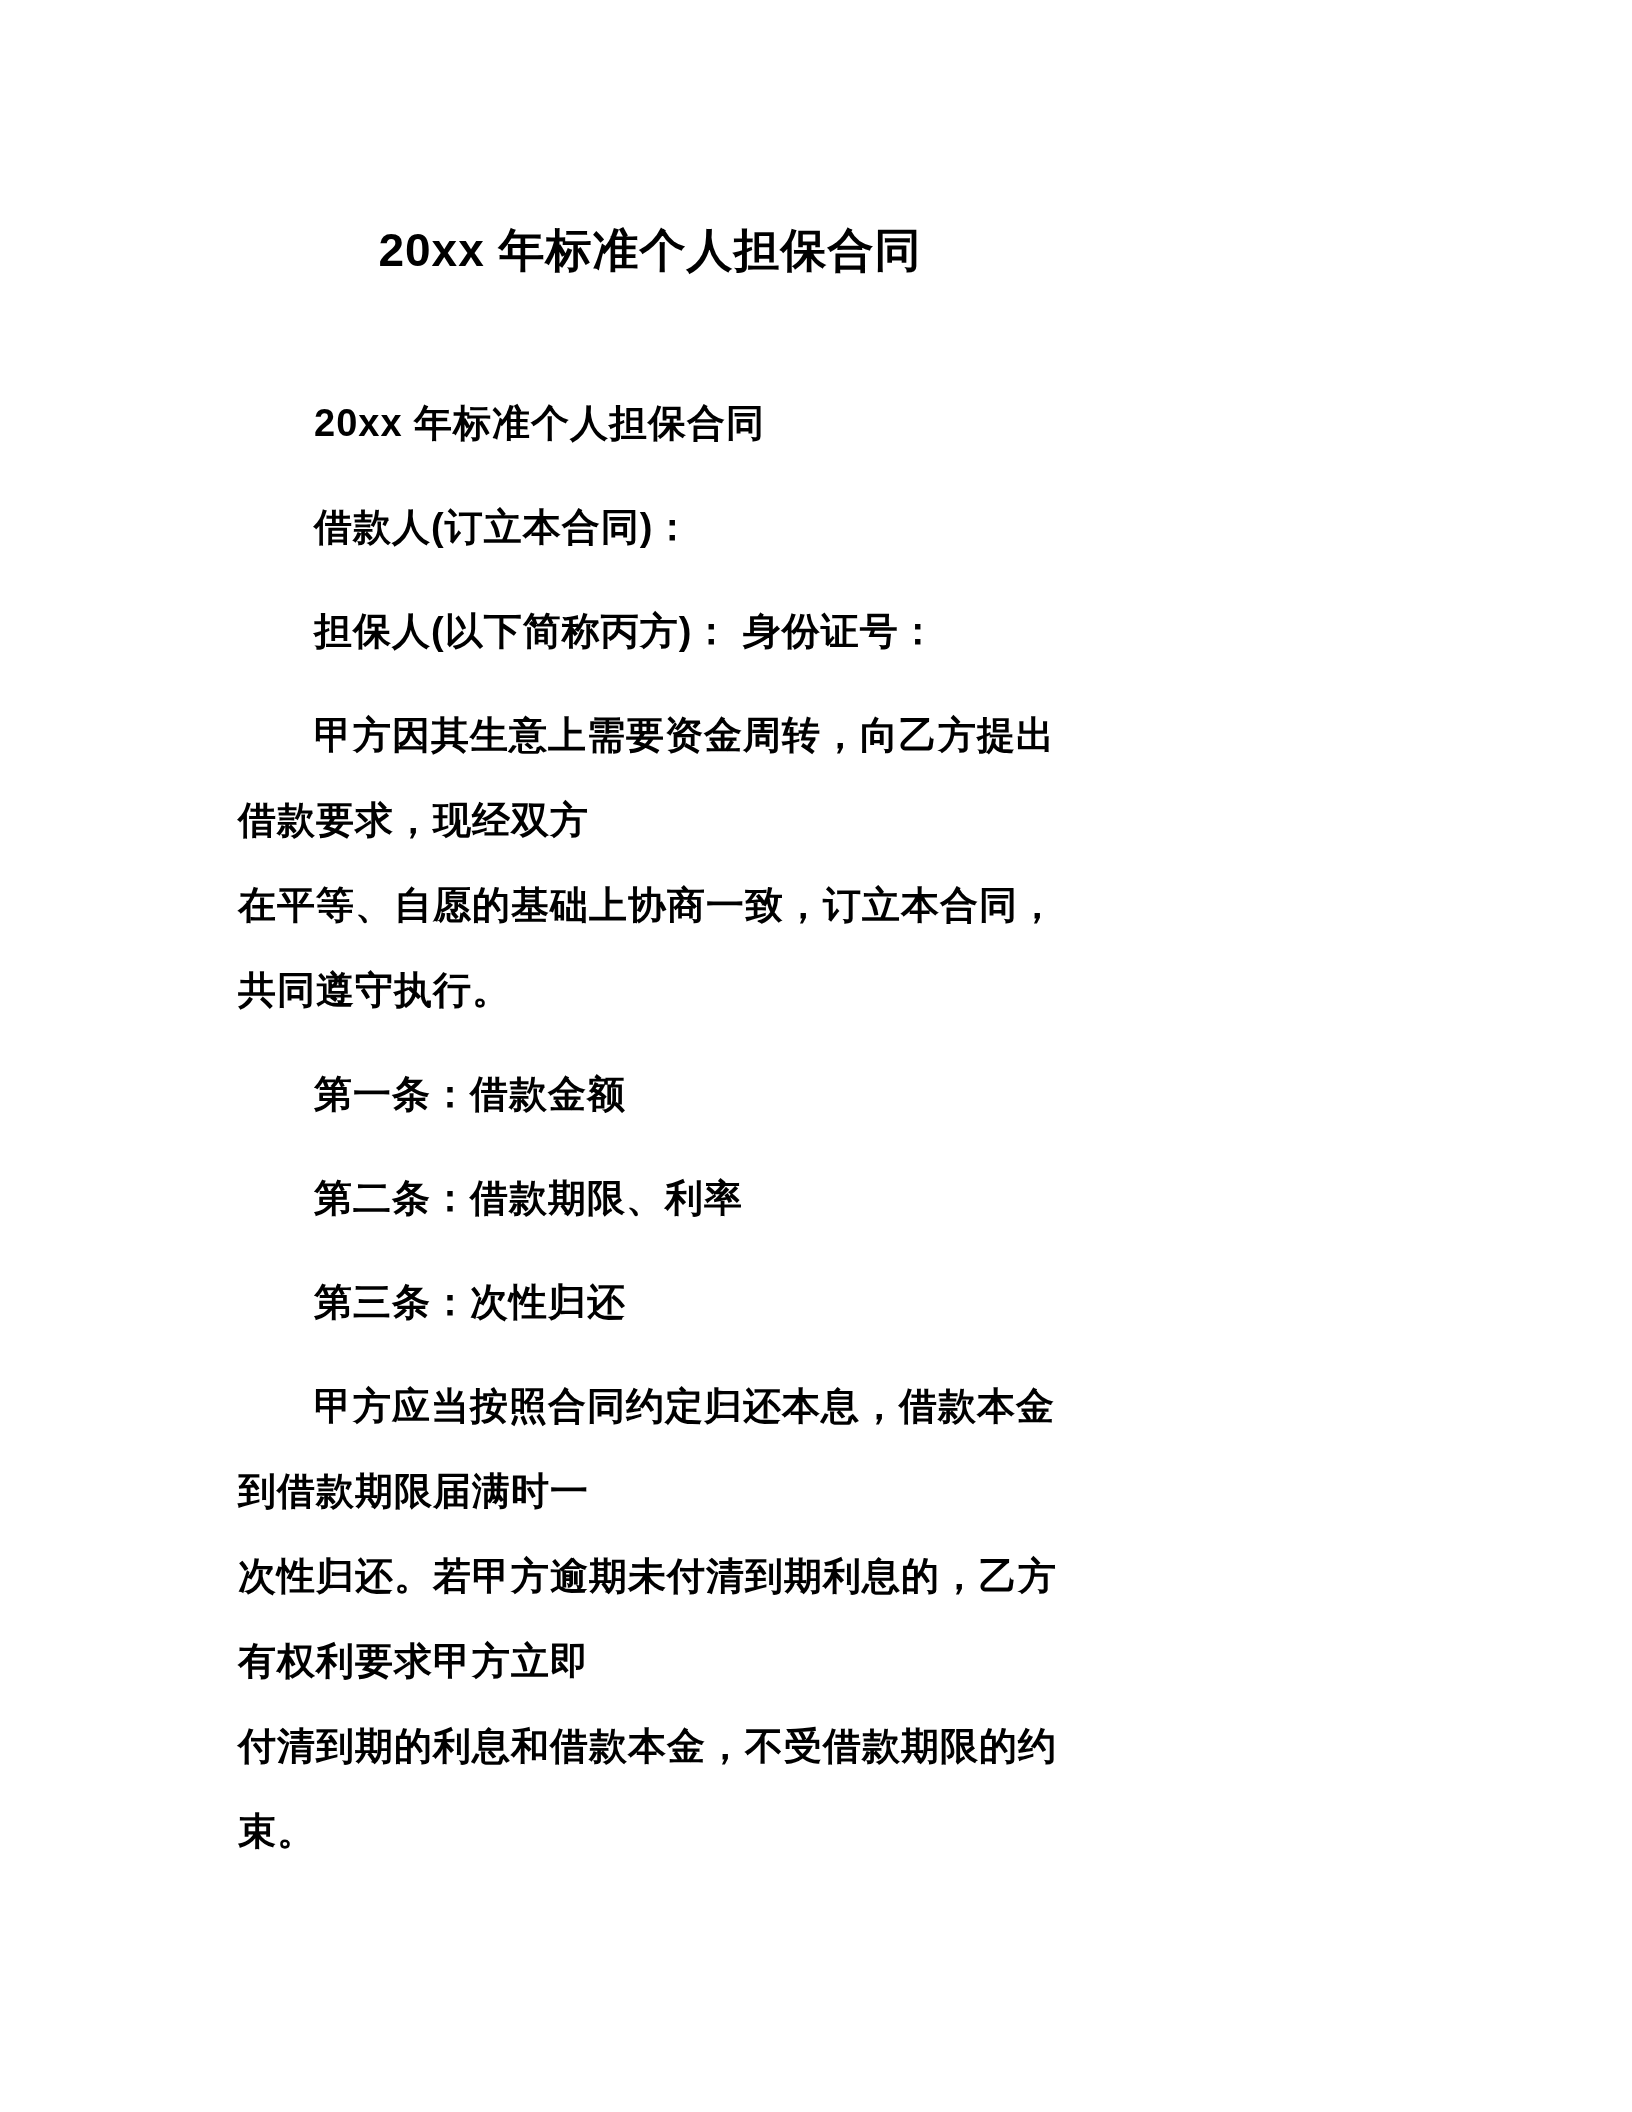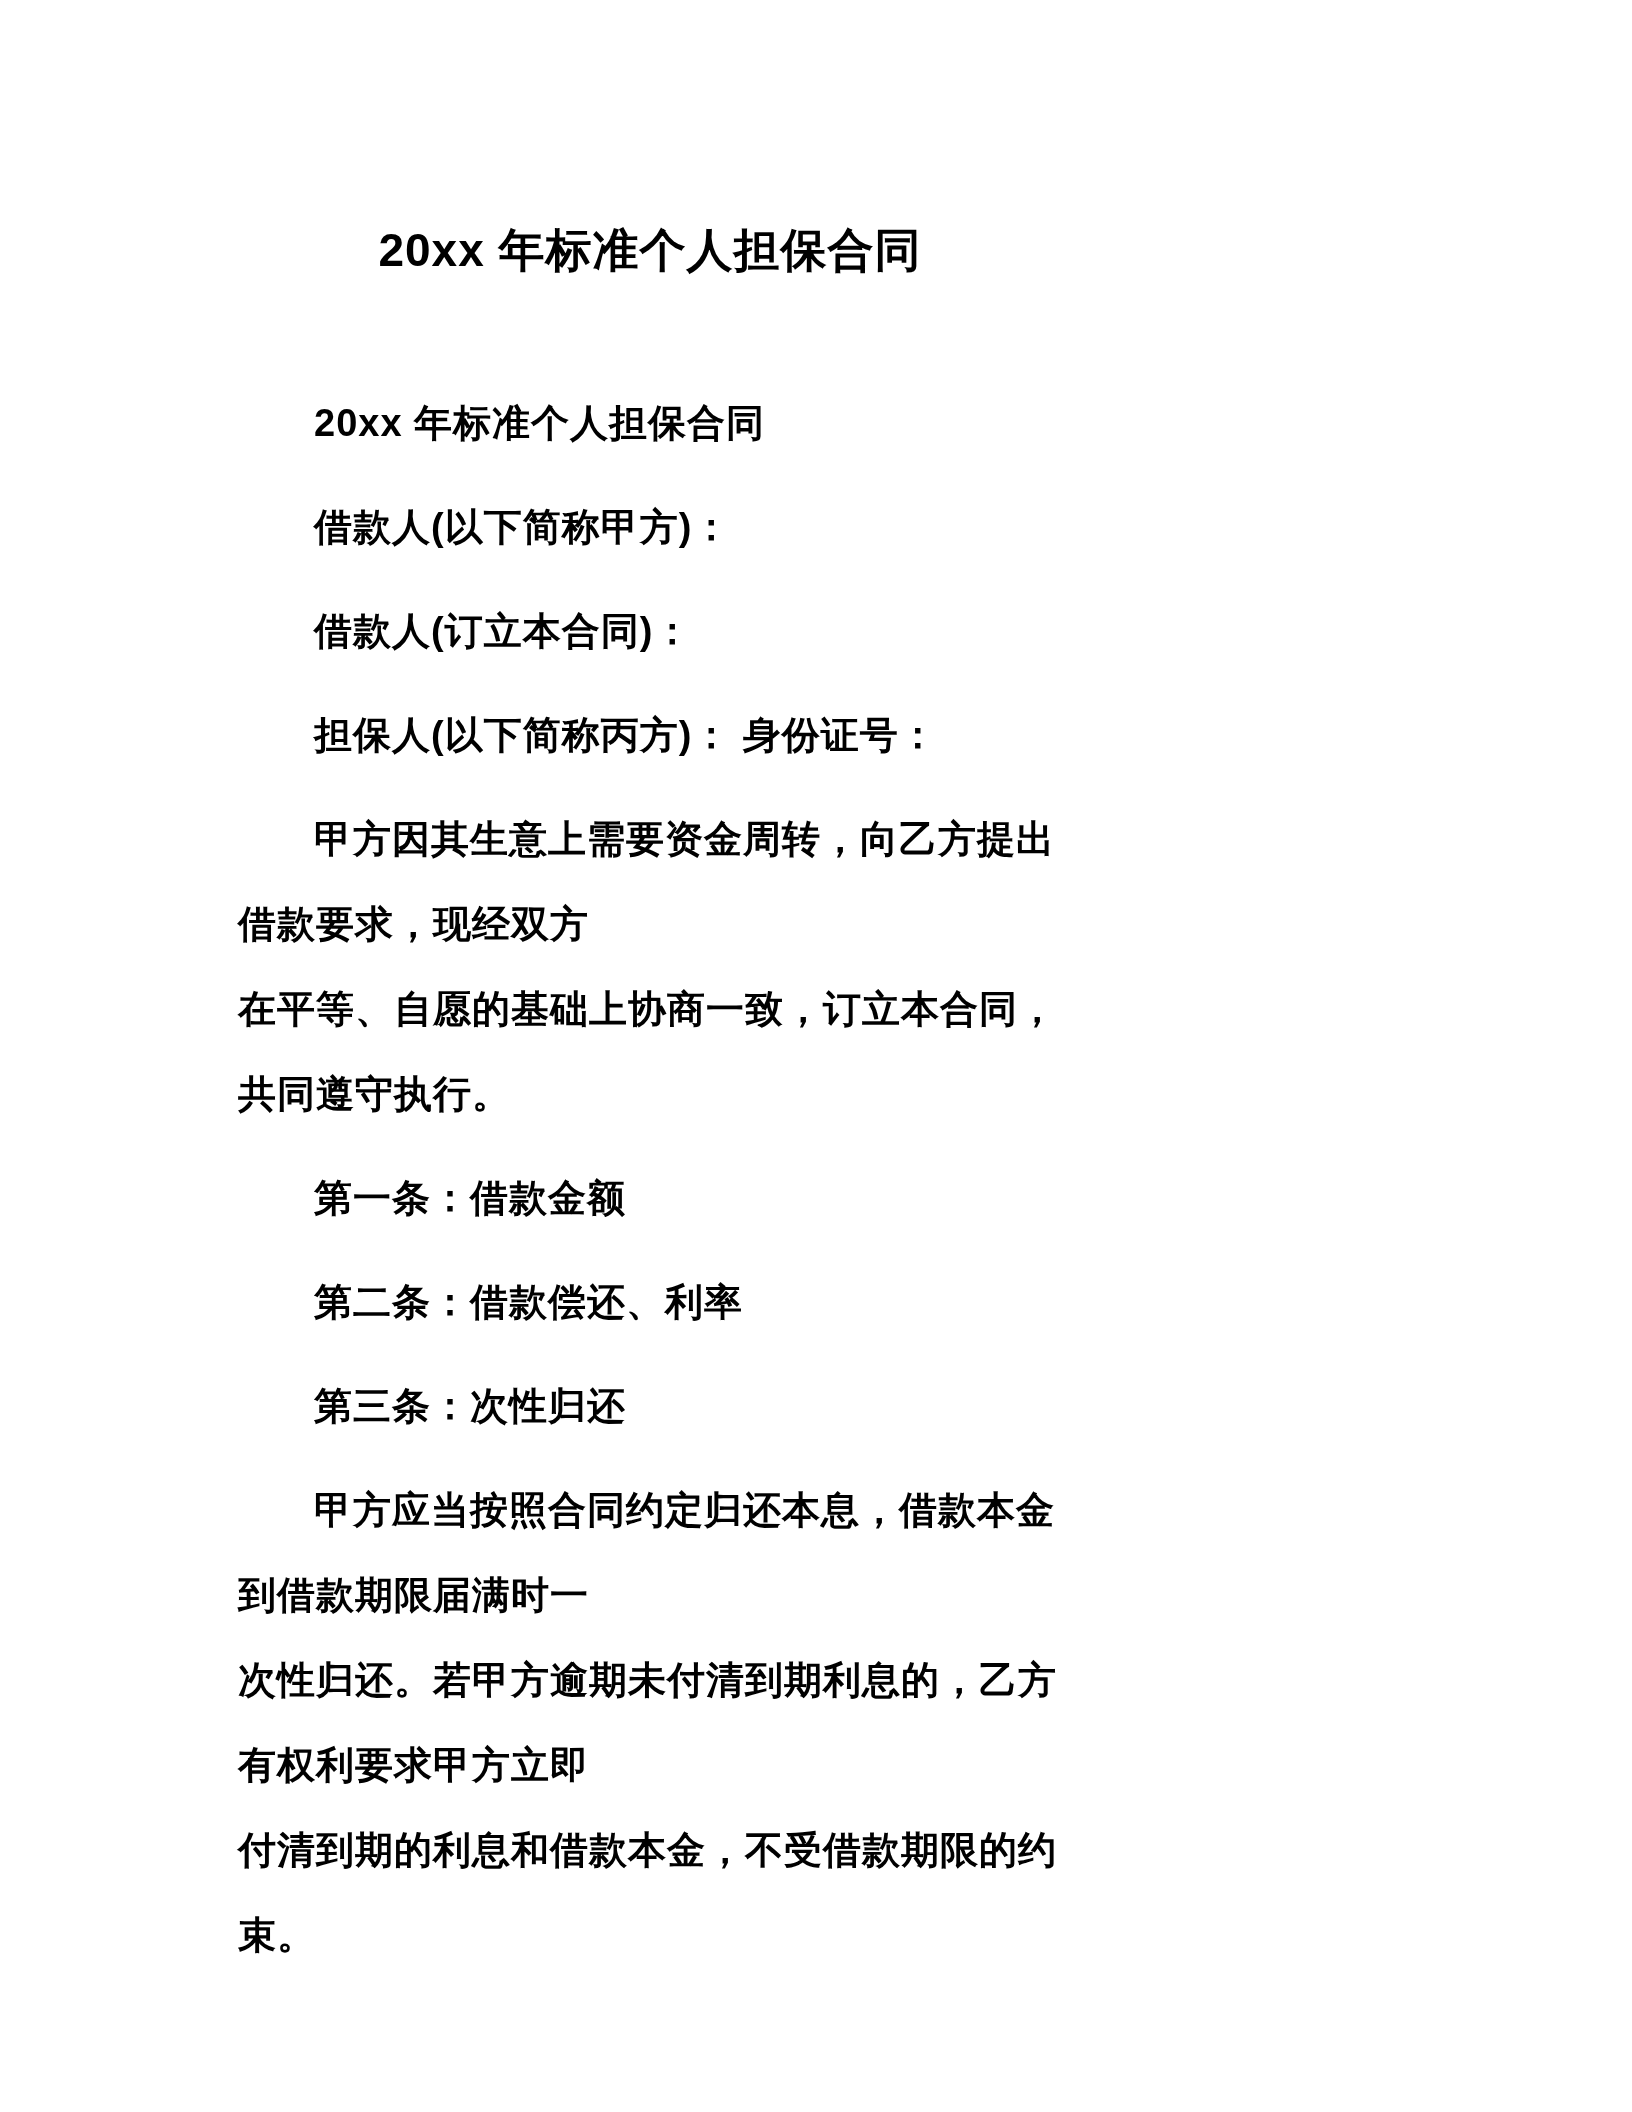--- a/index.html
+++ b/index.html
@@ -40,33 +40,32 @@
 </style>
 </head>
 <body>
 
 <div class="page">
 
   <h1 class="doc-title">20xx 年标准个人担保合同</h1>
 
   <p class="para">20xx 年标准个人担保合同</p>
 
-  <p class="para">借款人(以下简称甲方)：</p>
 
   <p class="para">借款人(订立本合同)：</p>
 
   <p class="para">担保人(以下简称丙方)： 身份证号：</p>
 
   <p class="para">甲方因其生意上需要资金周转，向乙方提出借款要求，现经双方
 在平等、自愿的基础上协商一致，订立本合同，共同遵守执行。</p>
 
   <p class="para">第一条：借款金额</p>
 
 
-  <p class="para">第二条：借款偿还、利率</p>
+  <p class="para">第二条：借款期限、利率</p>
 
 
   <p class="para">第三条：次性归还</p>
 
   <p class="para">甲方应当按照合同约定归还本息，借款本金到借款期限届满时一
 次性归还。若甲方逾期未付清到期利息的，乙方有权利要求甲方立即
 付清到期的利息和借款本金，不受借款期限的约束。</p>
 
 </div>
 

